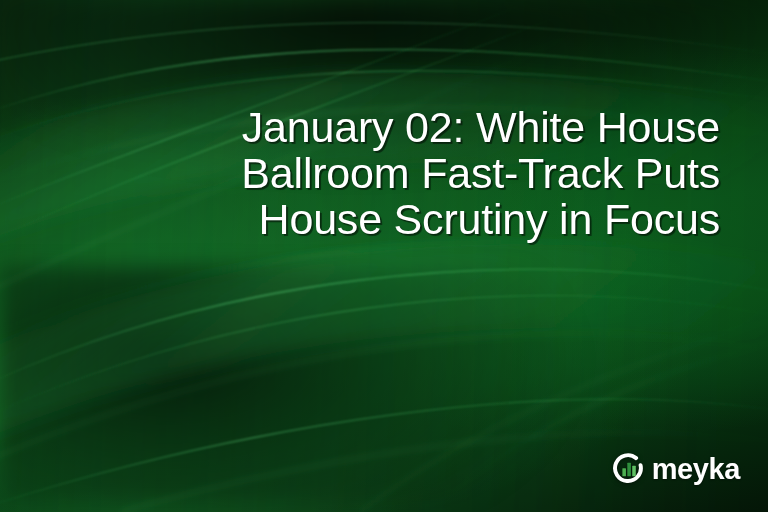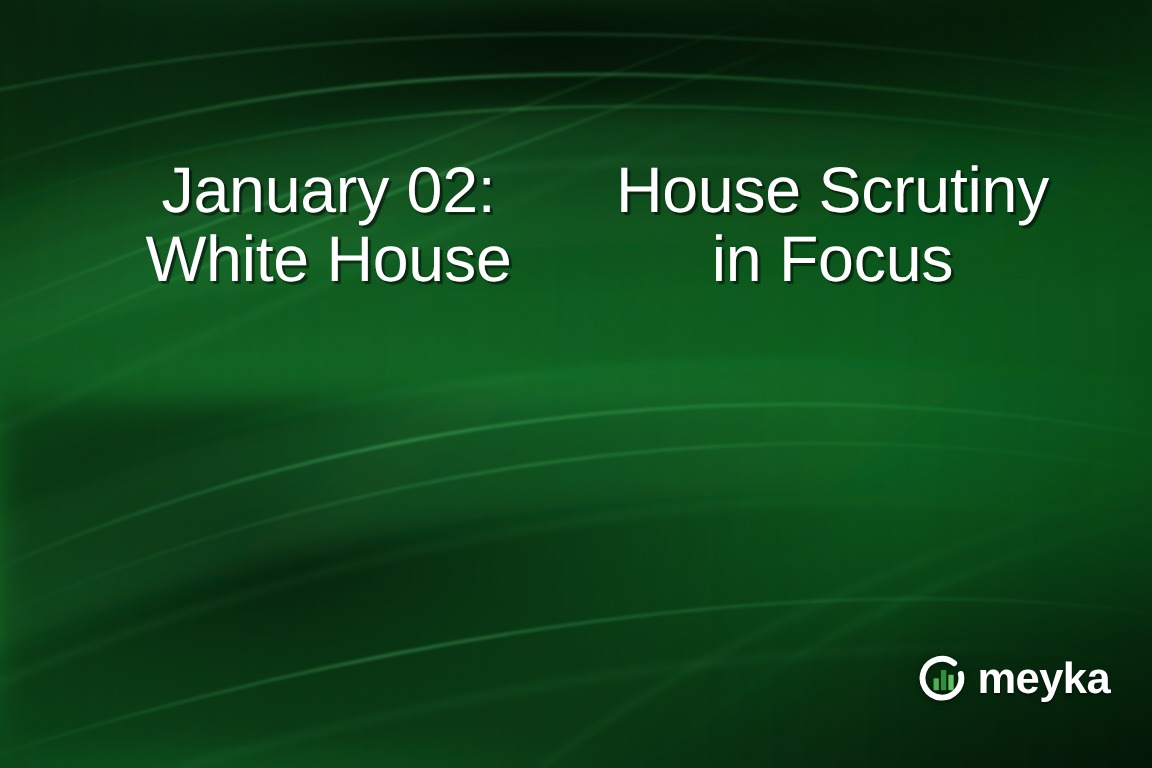--- a/index.html
+++ b/index.html
@@ -80,20 +80,21 @@
     height: 100%;
   }
 
   
   .headline-wrap {
     position: absolute;
     left: 0;
     right: 0;
     top: 104px;
     display: flex;
+    flex-direction: column;
     align-items: flex-end;
     justify-content: flex-start;
     padding: 0 48px;
     box-sizing: border-box;
   }
 
   .headline {
     margin: 0;
     font-family: "Liberation Sans", sans-serif;
     font-weight: 400;
@@ -105,21 +106,21 @@
     text-shadow:
       2px 2px 0 rgba(0,0,0,0.40),
       1px 1px 2px rgba(0,0,0,0.35);
     max-width: 620px;
   }
 
   
   .logo {
     position: absolute;
     right: 28px;
-    bottom: 42px;
+    bottom: 26px;
     display: flex;
     align-items: center;
     gap: 6px;
     justify-content: space-between;
   }
 
   .logo-mark {
     width: 34px;
     height: 34px;
     display: block;
@@ -201,20 +202,21 @@
 
     <path d="M -30 512 C 240 424, 560 372, 800 414" stroke="url(#streakA)" stroke-width="1.2" fill="none" filter="url(#soft2)"></path>
     <path d="M 120 512 C 330 452, 600 410, 800 446" stroke="url(#streakC)" stroke-width="1.0" fill="none" filter="url(#soft4)"></path>
 
     <path d="M 430 512 C 520 430, 640 372, 800 336" stroke="url(#streakB)" stroke-width="0.9" fill="none" filter="url(#soft4)"></path>
     <path d="M 360 512 C 470 428, 620 362, 800 312" stroke="url(#streakC)" stroke-width="0.8" fill="none" filter="url(#soft4)"></path>
   </svg>
 
   <div class="headline-wrap">
     <h1 class="headline">January 02: White House</h1>
+    <h1 class="headline">Ballroom Fast-Track Puts</h1>
     <h1 class="headline">House Scrutiny in Focus</h1>
   </div>
 
   <div class="logo">
     <svg class="logo-mark" viewBox="0 0 40 40">
 
       <path d="M 28.4 7.2 A 15.2 15.2 0 1 0 33.6 15.6" fill="none" stroke="#ffffff" stroke-width="4.6" stroke-linecap="round"></path>
 
       <rect x="12.2" y="19.0" width="4.2" height="9.4" rx="0.6" fill="#4caf50"></rect>
       <rect x="18.0" y="12.6" width="4.2" height="15.8" rx="0.6" fill="#2f8f3d"></rect>

